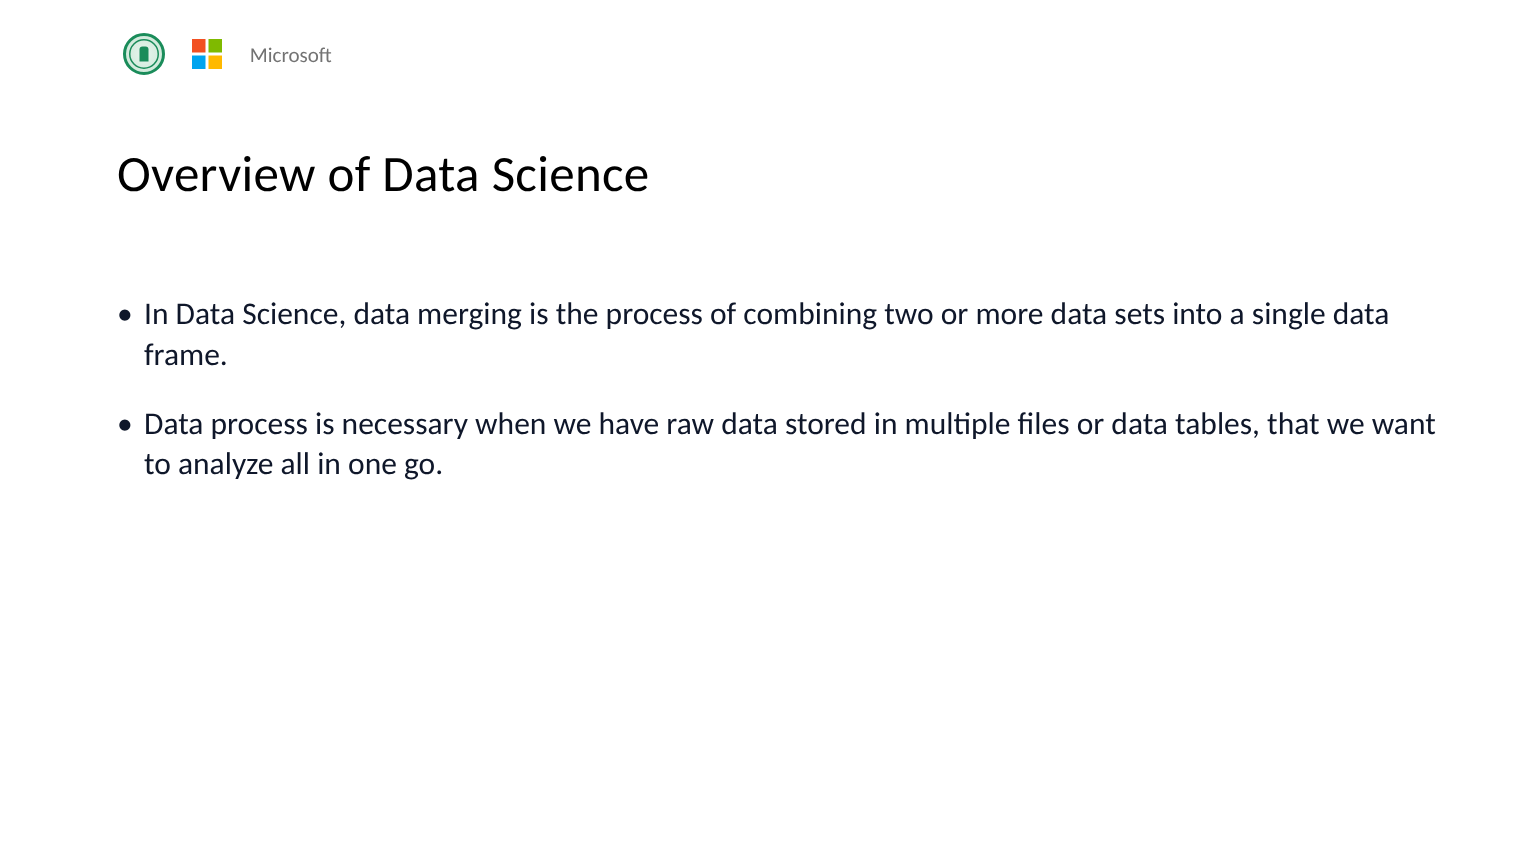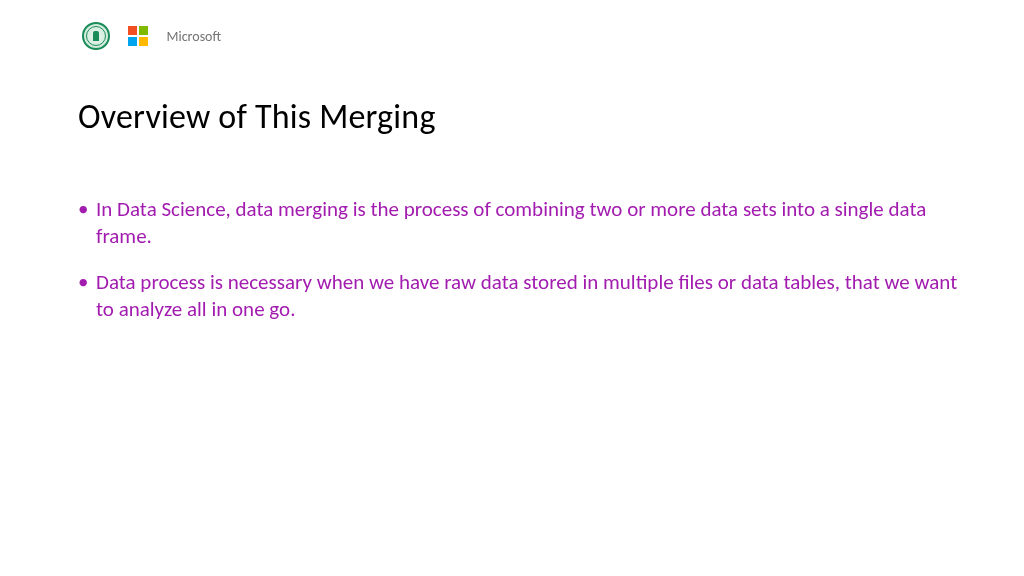--- a/index.html
+++ b/index.html
@@ -84,21 +84,21 @@
       left: 78px;
       right: 60px;
     }
     .bullet-list {
       list-style: none;
     }
     .bullet-item {
       position: relative;
       padding-left: 18px;
       font-size: 21px;
-      color: #a21caf;
+      color: #0f172a;
       line-height: 1.3;
       margin-bottom: 18px;
     }
     .bullet-item::before {
       content: '•';
       position: absolute;
       left: 0;
       top: 0;
       font-size: 21px;
     }
@@ -114,20 +114,20 @@
     <div class="ms-grid">
       <div class="ms-sq-1"></div>
       <div class="ms-sq-2"></div>
       <div class="ms-sq-3"></div>
       <div class="ms-sq-4"></div>
     </div>
     <span class="ms-text">Microsoft</span>
   </div>
 </div>
 
-<h1 class="slide-title">Overview of This Merging</h1>
+<h1 class="slide-title">Overview of Data Science</h1>
 
 <div class="content">
   <ul class="bullet-list">
     <li class="bullet-item">In Data Science, data merging is the process of combining two or more data sets into a single data frame.</li>
     <li class="bullet-item">Data process is necessary when we have raw data stored in multiple files or data tables, that we want to analyze all in one go.</li>
   </ul>
 </div>
 
 </body></html>

